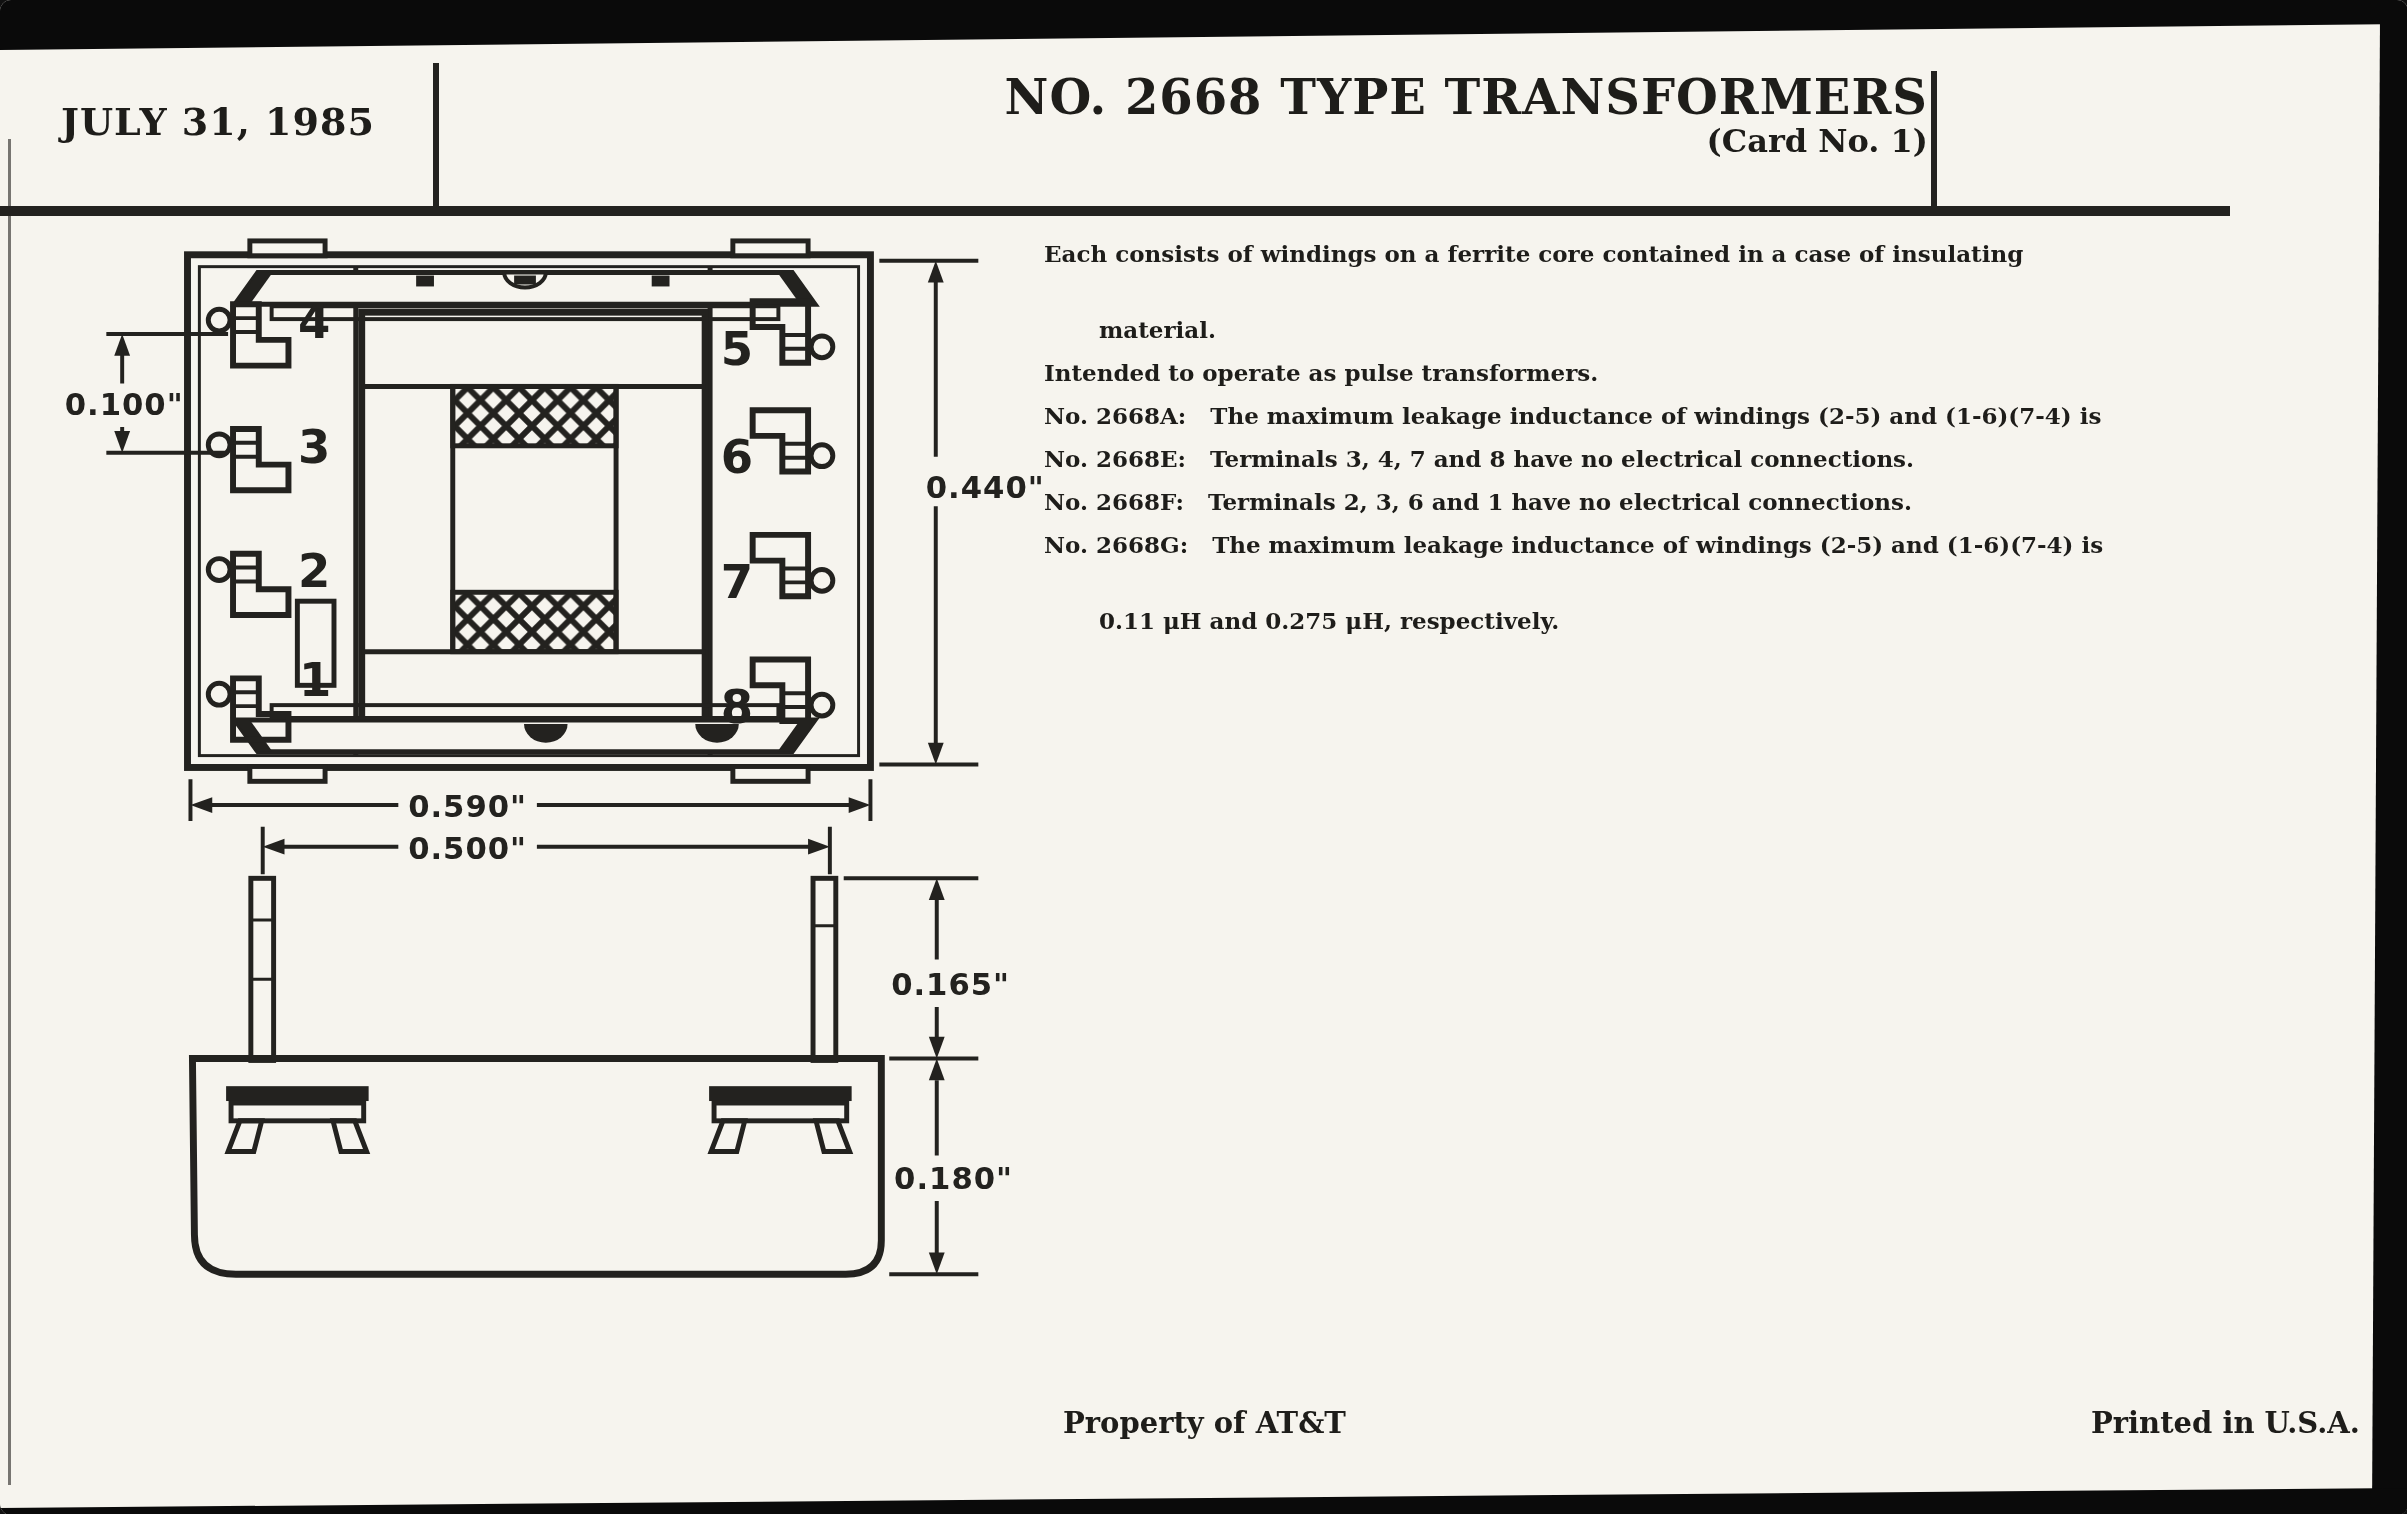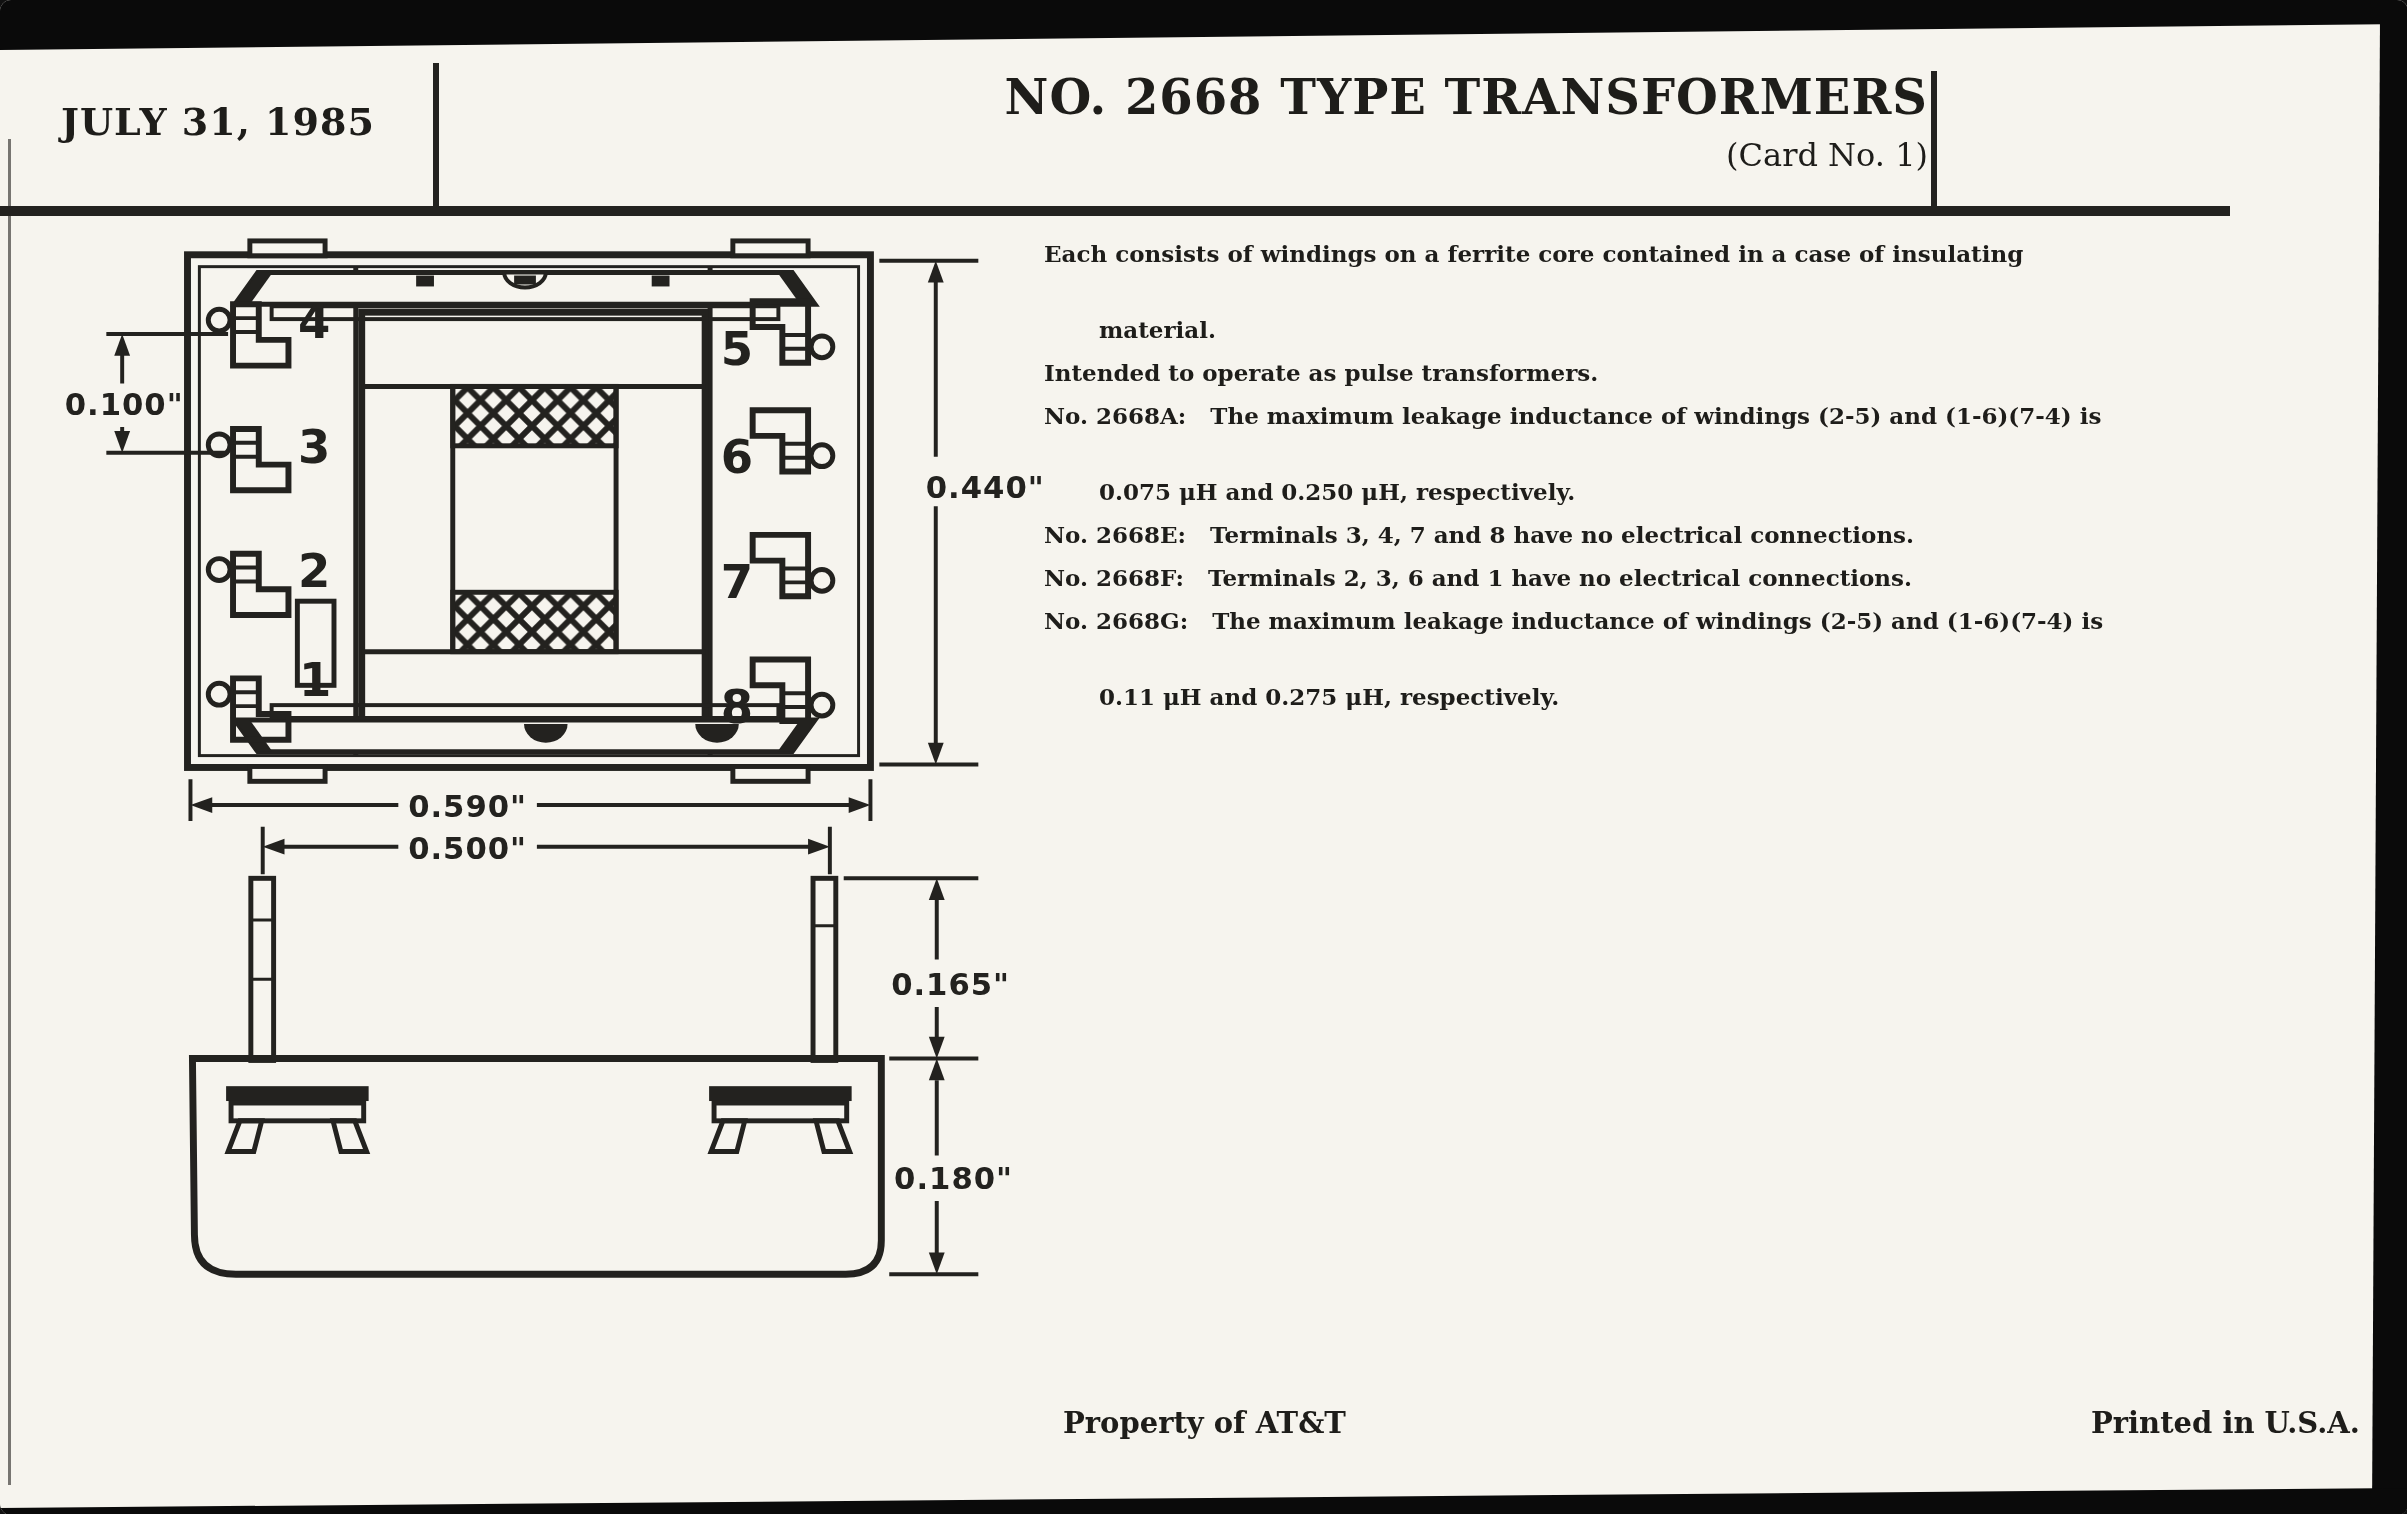--- a/index.html
+++ b/index.html
@@ -11,21 +11,21 @@
             clip-path:polygon(0 0,100% 0,100% 24px,0 50px);}
   #band-right{left:2372px;top:18px;width:36px;height:1497px;
               clip-path:polygon(8px 0,100% 0,100% 100%,0 100%);}
   #band-bottom{left:0;top:1483px;width:2408px;height:32px;
                clip-path:polygon(0 25px,100% 5px,100% 100%,0 100%);}
   #page-edge{position:absolute;left:8px;top:139px;width:3px;height:1346px;background:#32312e;opacity:.65;}
   
   #hdr-date{position:absolute;left:61px;top:99px;font-size:38px;font-weight:bold;letter-spacing:1px;}
   #hdr-center{position:absolute;left:447px;top:72px;width:1481px;text-align:right;}
   #hdr-title{font-size:48px;font-weight:bold;letter-spacing:1px;line-height:1.05;}
-  #hdr-subtitle{font-size:32px;font-weight:400;margin-top:14px;}
+  #hdr-subtitle{font-size:32px;font-weight:700;}
   .vrule{position:absolute;width:6px;background:#23221f;}
   #vrule-left{left:433px;top:63px;height:147px;}
   #vrule-right{left:1931px;top:71px;height:139px;}
   #hrule{position:absolute;left:0;top:206px;width:2230px;height:10px;background:#23221f;}
   
   #spec{position:absolute;left:1044px;top:232px;width:1346px;font-size:23px;font-weight:600;}
   .bline{white-space:pre-wrap;line-height:43px;height:43px;}
   .bline.ind{padding-left:55px;margin-top:33px;}
   
   .foot{position:absolute;top:1406px;font-size:29px;font-weight:bold;}
@@ -206,21 +206,20 @@
         <text class="dimtxt" text-anchor="middle" x="933" y="966">0.180"</text>
       </g>
     </g>
   </svg>
 
   <div id="spec">
     <div class="bline">Each consists of windings on a ferrite core contained in a case of insulating</div>
     <div class="bline ind">material.</div>
     <div class="bline">Intended to operate as pulse transformers.</div>
     <div class="bline">No. 2668A:   The maximum leakage inductance of windings (2-5) and (1-6)(7-4) is</div>
-    <div class="bline ind">0.075 μH and 0.250 μH, respectively.</div>
     <div class="bline">No. 2668E:   Terminals 3, 4, 7 and 8 have no electrical connections.</div>
     <div class="bline">No. 2668F:   Terminals 2, 3, 6 and 1 have no electrical connections.</div>
     <div class="bline">No. 2668G:   The maximum leakage inductance of windings (2-5) and (1-6)(7-4) is</div>
     <div class="bline ind">0.11 μH and 0.275 μH, respectively.</div>
   </div>
 
   <div id="foot-left" class="foot">Property of AT&amp;T</div>
   <div id="foot-right" class="foot">Printed in U.S.A.</div>
 
 </div>

